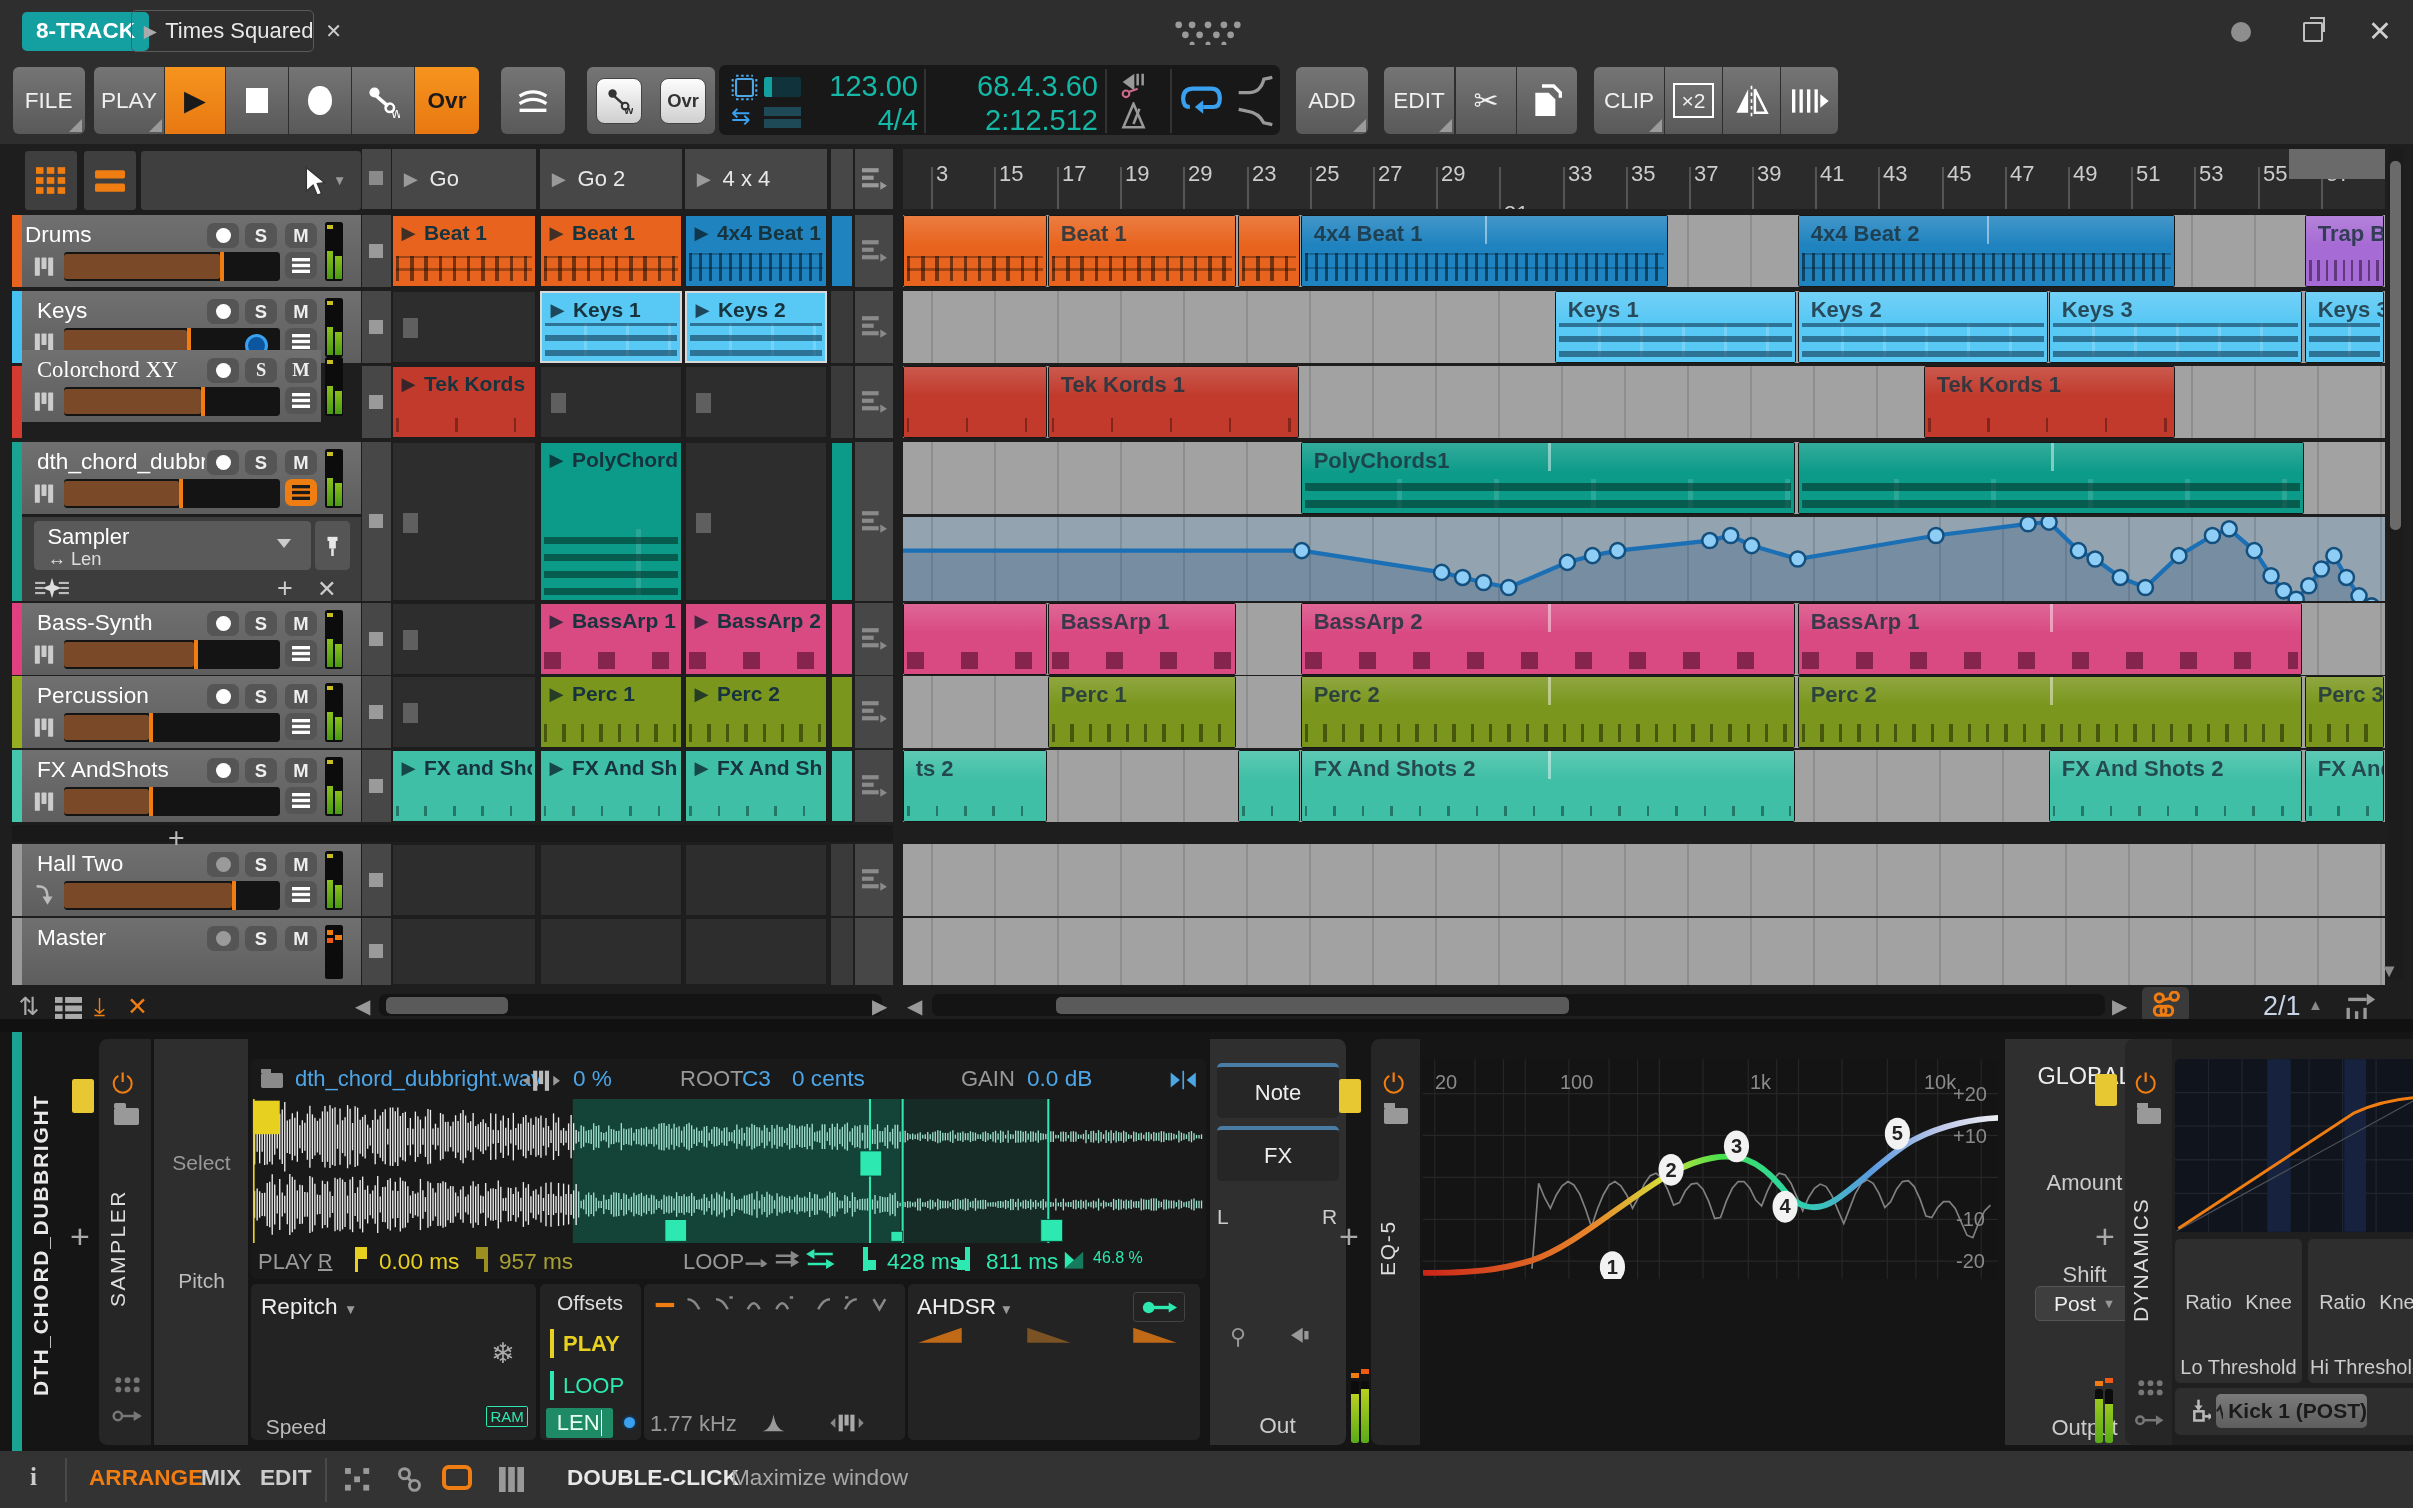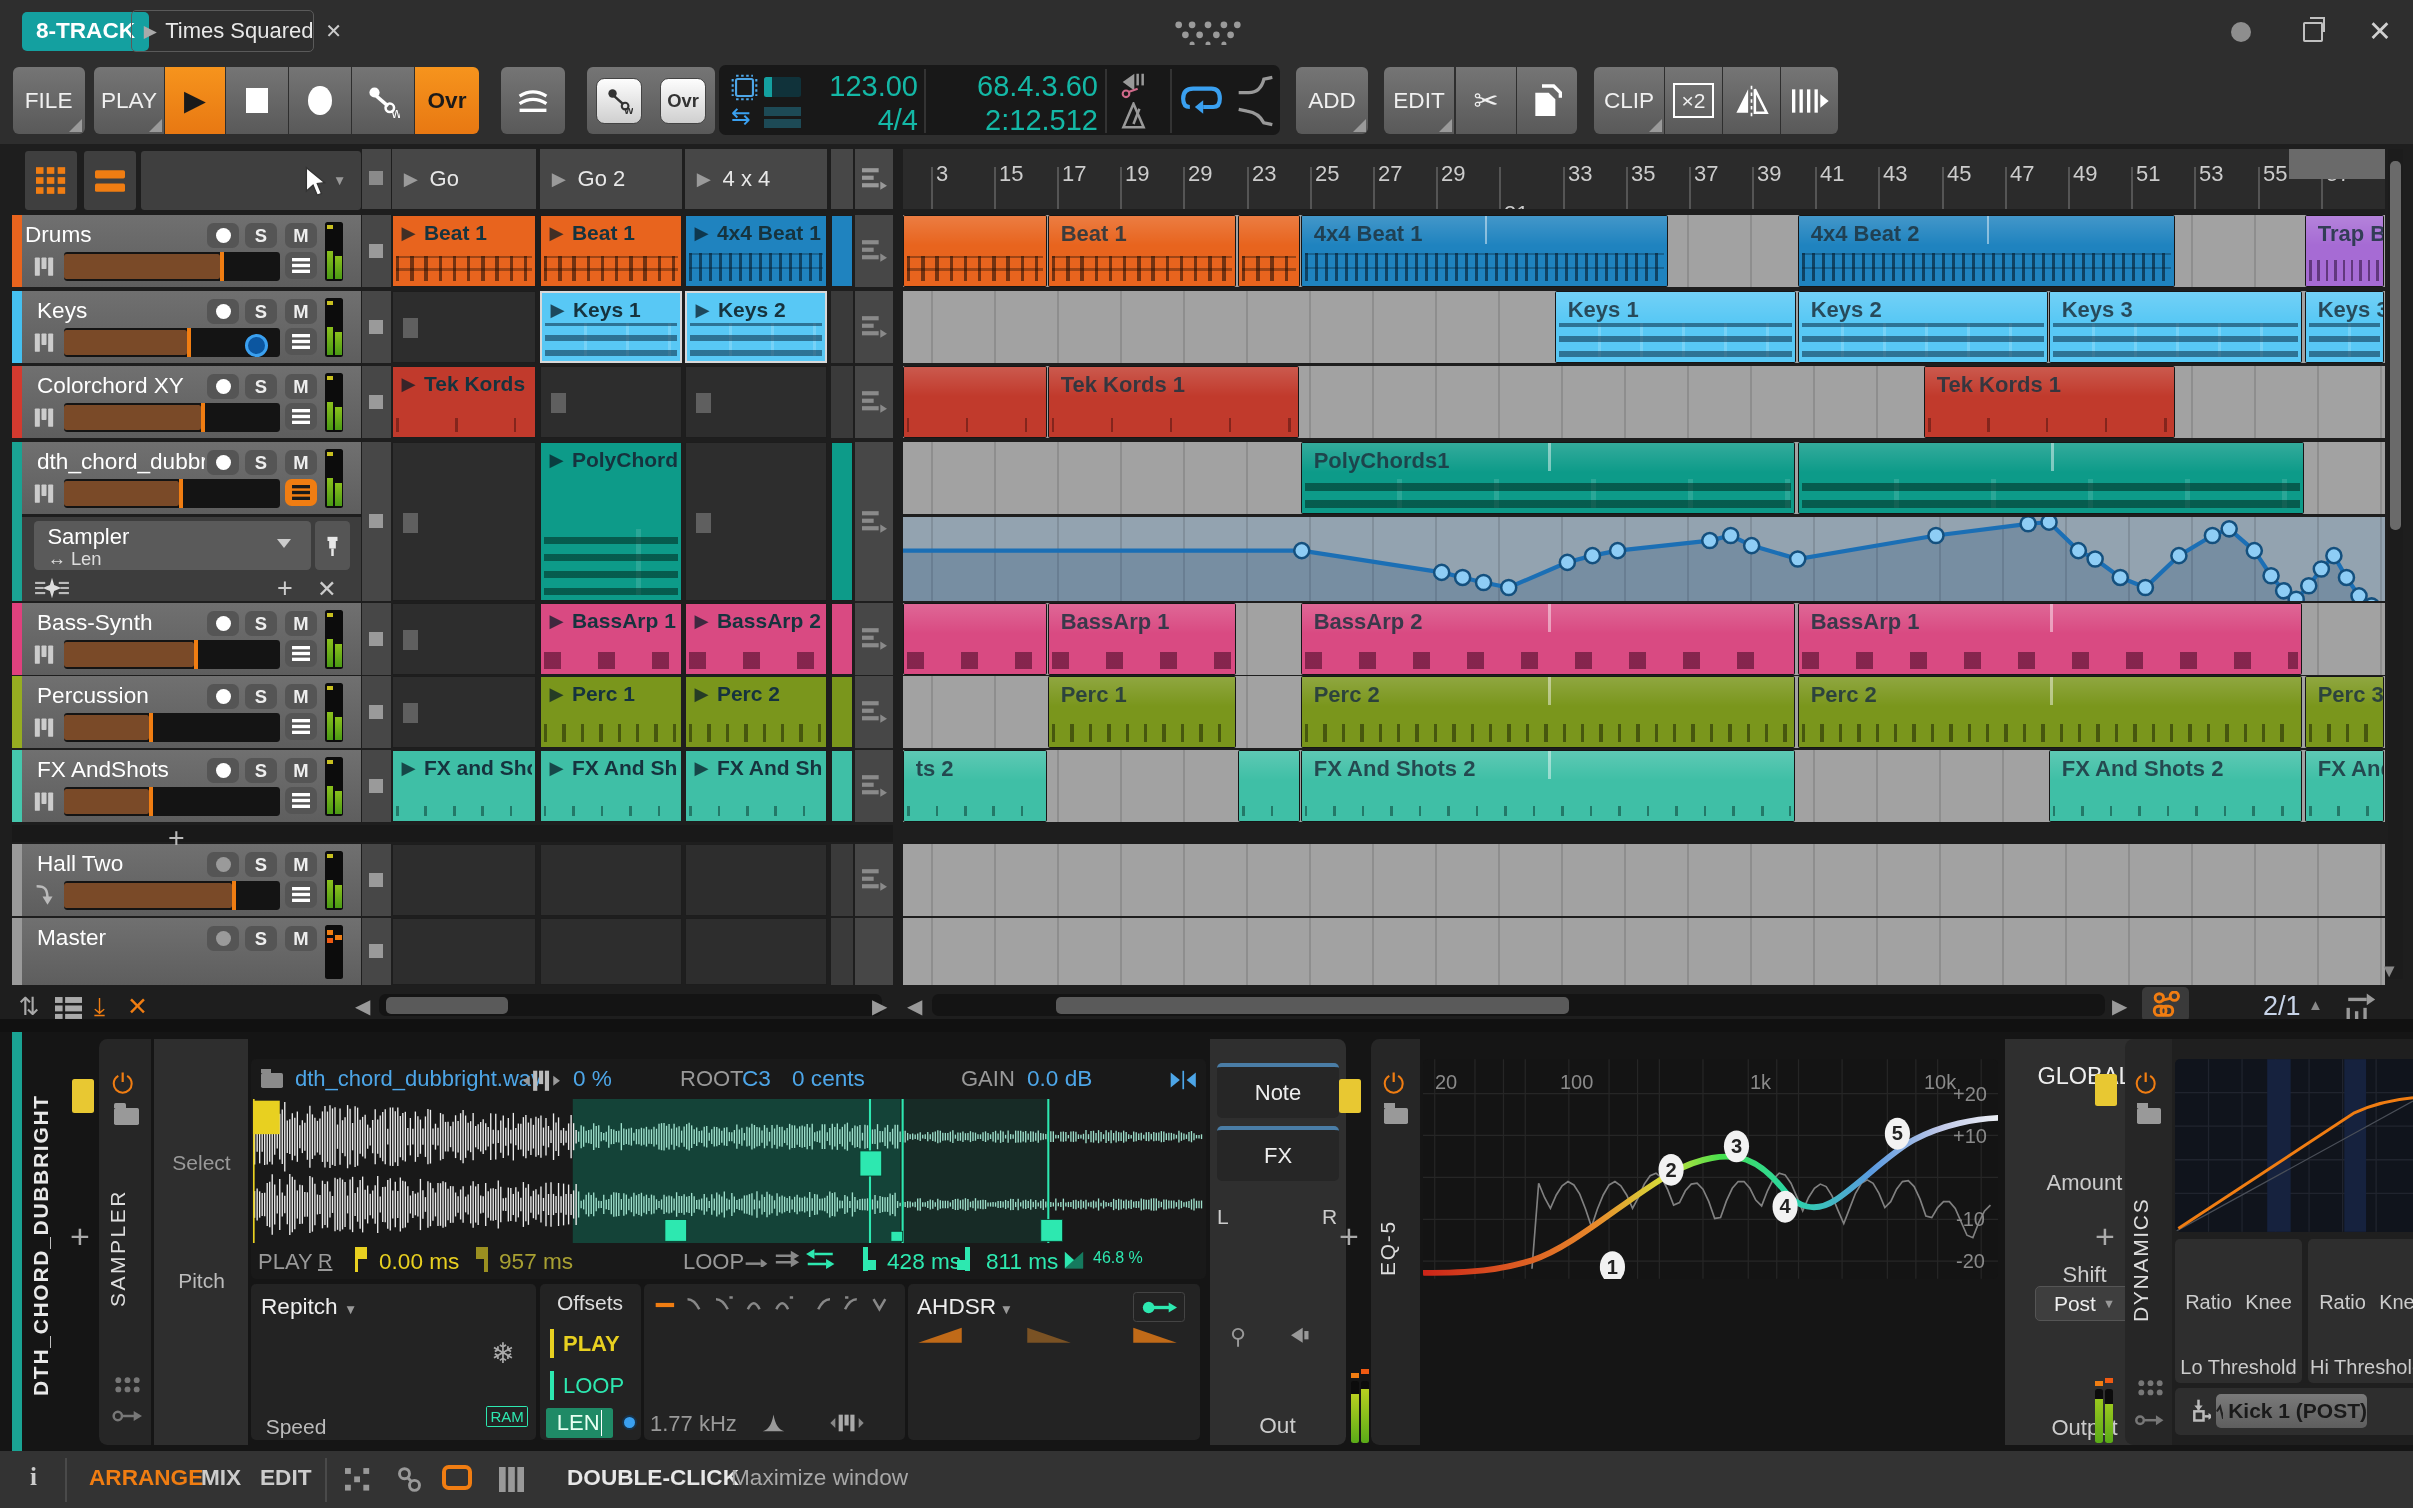--- a/index.html
+++ b/index.html
@@ -365,21 +365,21 @@
           <svg width="18.4" height="15" viewBox="0 0 22 18">
             <g fill="#fff">
               <rect y="0" width="22" height="4"></rect>
               <rect y="7" width="22" height="4"></rect>
               <rect y="14" width="22" height="4"></rect>
             </g>
           </svg>
         </div>
       </div>
       <div style="position: absolute; box-sizing: border-box; left: 11.7px; top: 366px; width: 10px; height: 72px; background: rgb(212, 58, 47);"></div>
-      <div style="position: absolute; box-sizing: border-box; left: 22px; top: 366px; width: 339px; height: 72px; background: linear-gradient(rgb(112, 112, 112), rgb(94, 94, 94));">
+      <div style="position: absolute; box-sizing: border-box; left: 22px; top: 350px; width: 299px; height: 72px; background: linear-gradient(rgb(112, 112, 112), rgb(94, 94, 94)); font-family: Liberation Serif, serif;">
         <div style="position: absolute; box-sizing: border-box; left: 15px; top: 6.7px; max-width: 168px; font-size: 22.6px; color: rgb(255, 255, 255); white-space: nowrap; overflow: hidden;">Colorchord XY</div>
         <div style="position: absolute; box-sizing: border-box; left: 185px; top: 8.4px; width: 32px; height: 25px; background: rgb(85, 85, 85); border-radius: 6.7px; display: flex; align-items: center; justify-content: center;">
           <span style="width:15px;height:15px;border-radius:50%;background:#fff;"></span>
         </div>
         <div style="position: absolute; box-sizing: border-box; left: 223px; top: 8.4px; width: 32px; height: 25px; background: rgb(85, 85, 85); border-radius: 6.7px; display: flex; align-items: center; justify-content: center; font-size: 18.4px; font-weight: bold; color: rgb(238, 238, 238);">S</div>
         <div style="position: absolute; box-sizing: border-box; left: 263px; top: 8.4px; width: 32px; height: 25px; background: rgb(85, 85, 85); border-radius: 6.7px; display: flex; align-items: center; justify-content: center; font-size: 18.4px; font-weight: bold; color: rgb(238, 238, 238);">M</div>
         <div style="position: absolute; box-sizing: border-box; left: 303px; top: 6.7px; width: 18.4px; height: 59px; background: rgb(12, 12, 12); border-radius: 2.5px; overflow: hidden;">
           <div style="position:absolute;left:1.7px;bottom:1.7px;width:6.7px;height:28.5px;background:linear-gradient(0deg,#4a9a14,#8ac01c);"></div>
           <div style="position:absolute;left:10px;bottom:1.7px;width:6.7px;height:23.5px;background:linear-gradient(0deg,#4a9a14,#8ac01c);"></div>
           <div style="position:absolute;left:1.7px;top:3.4px;width:6.7px;height:4.2px;background:#c8c020;"></div>

